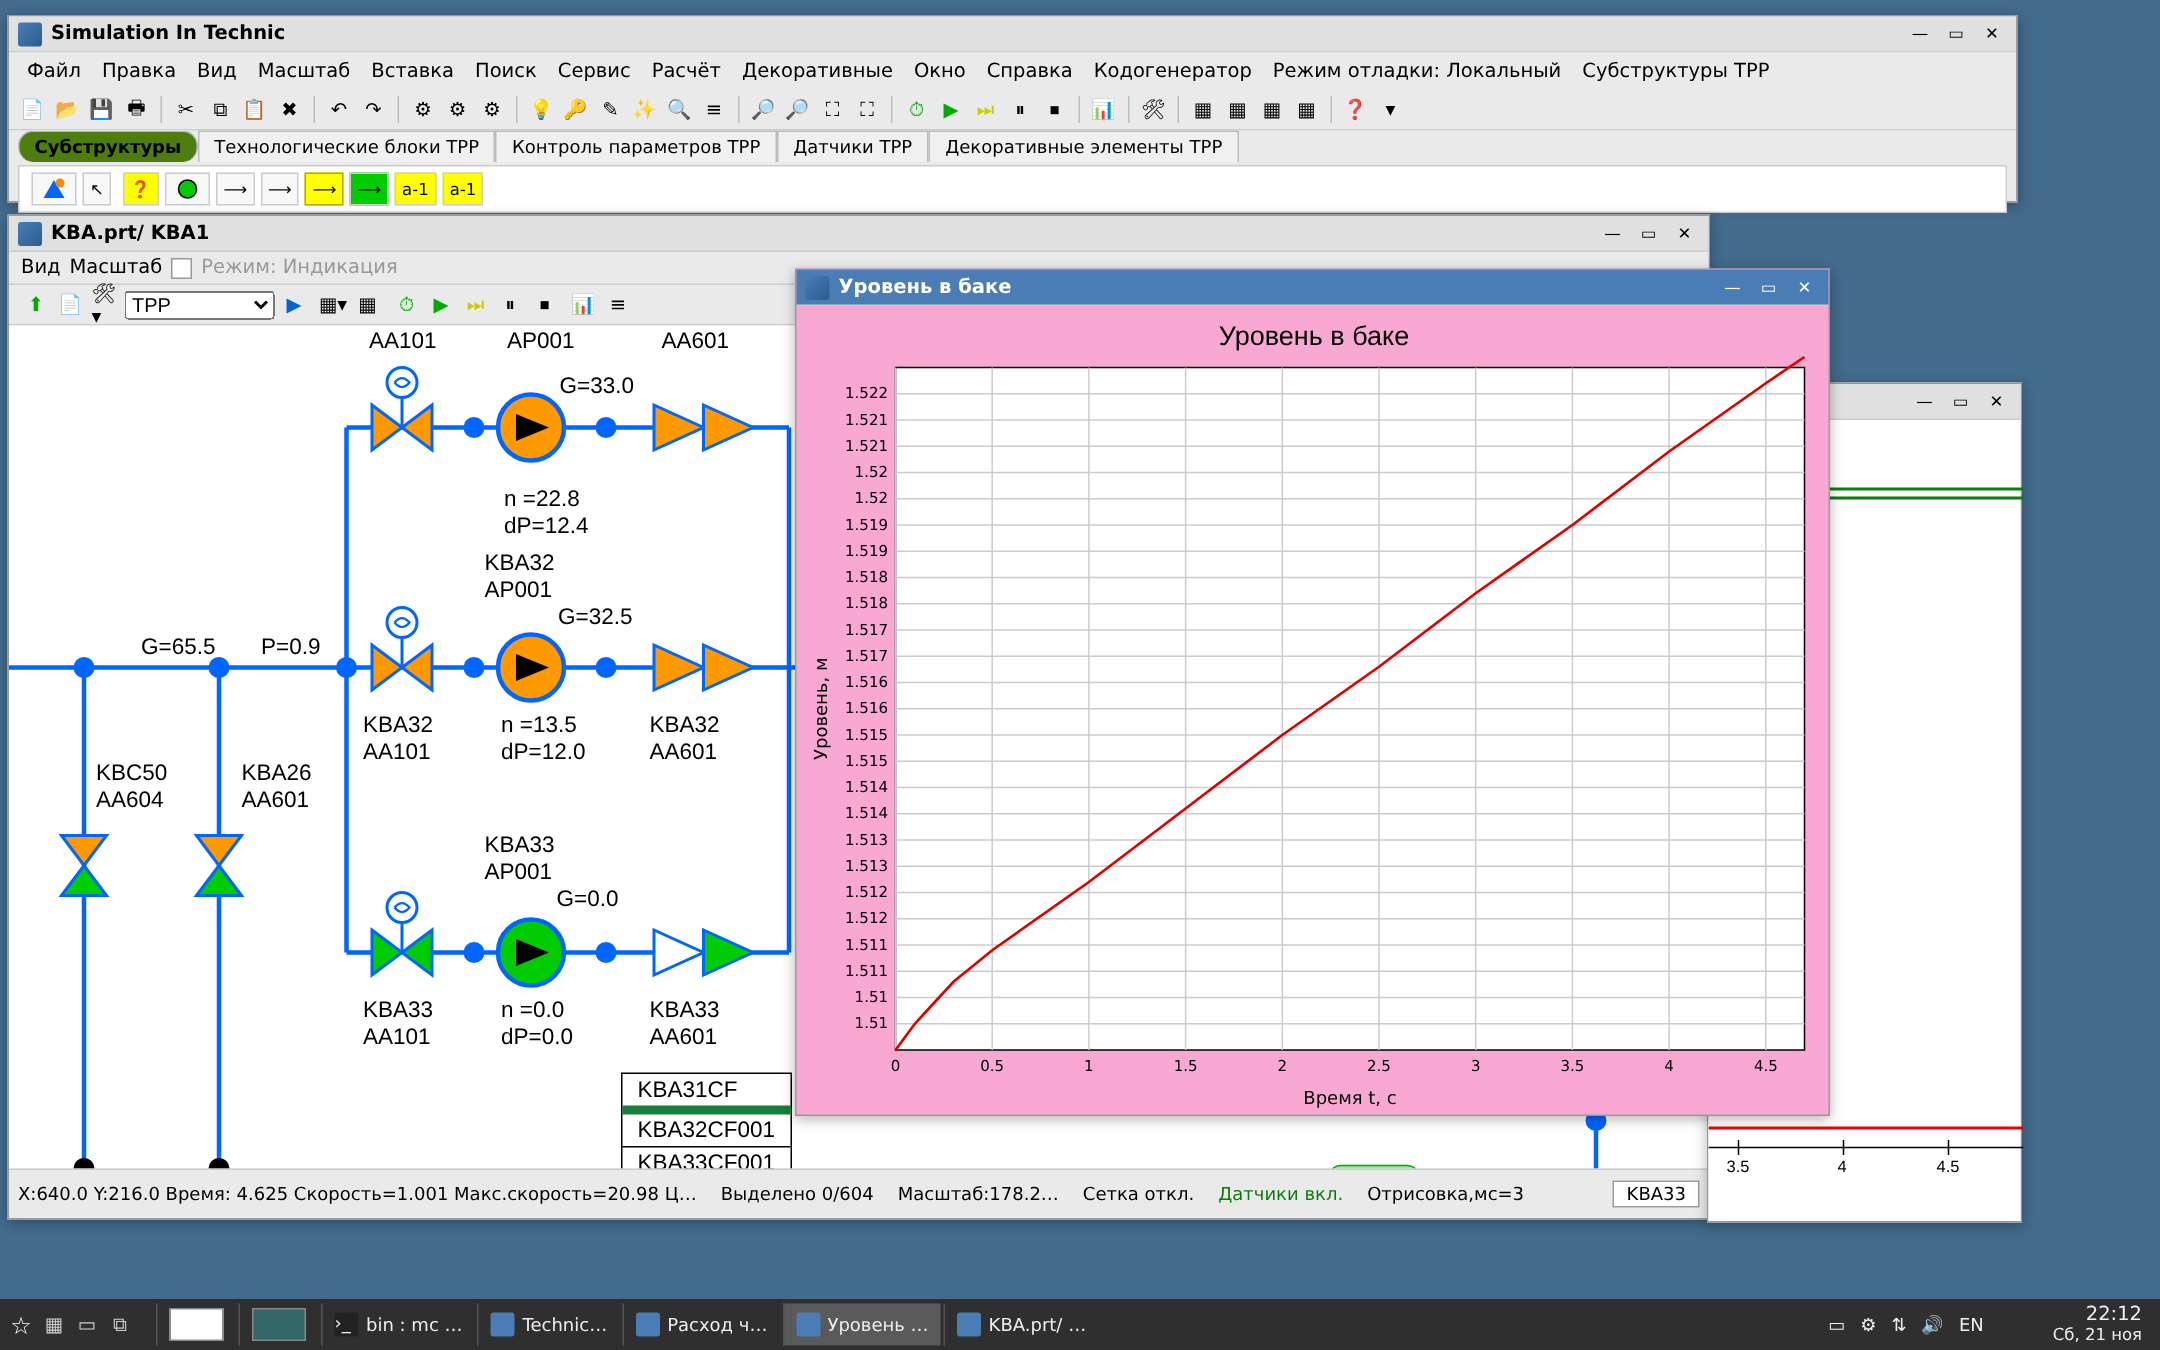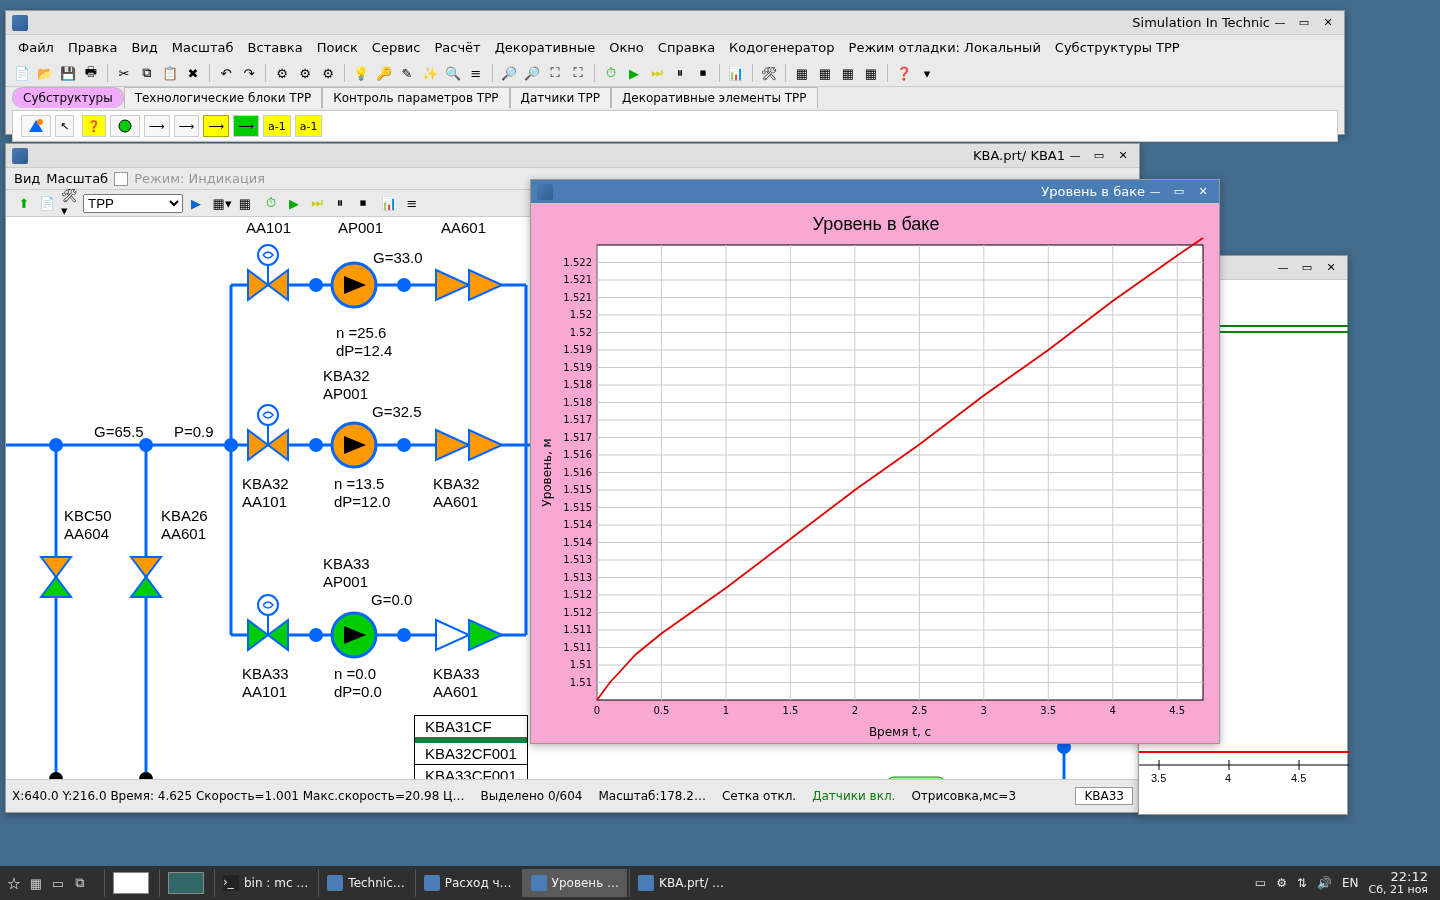--- a/index.html
+++ b/index.html
@@ -3,34 +3,34 @@
 <meta charset="utf-8">
 <style>
 * { box-sizing: border-box; margin: 0; padding: 0; }
 body { font-family: "DejaVu Sans", Arial, sans-serif; font-size: 12px; background: #436b8c; width: 1440px; height: 900px; overflow: hidden; position: relative; }
 
 
 .window { position: absolute; background: #eaeaea; border: 1px solid #999; box-shadow: 0 2px 8px rgba(0,0,0,0.3); }
 .main-window { left: 5px; top: 10px; width: 1340px; height: 125px; }
 .titlebar { background: #e0e0e0; height: 24px; display: flex; align-items: center; padding: 0 6px; border-bottom: 1px solid #ccc; }
 .titlebar .app-icon { width: 16px; height: 16px; background: linear-gradient(135deg,#4a7db5,#2a5d8f); border-radius: 2px; margin-right: 6px; }
-.titlebar .title { font-weight: normal; flex: 1; font-size: 13px; text-align: right; }
+.titlebar .title { font-weight: bold; flex: 1; font-size: 13px; }
 .win-controls { display: flex; gap: 4px; }
 .win-btn { width: 20px; height: 16px; display: inline-flex; align-items: center; justify-content: center; font-size: 11px; cursor: pointer; }
 
 .menubar { display: flex; gap: 2px; padding: 3px 6px; background: #eaeaea; font-size: 13px; }
 .menubar span { padding: 2px 6px; cursor: pointer; }
 
 .toolbar { display: flex; gap: 3px; padding: 3px 6px; align-items: center; background: #eaeaea; border-bottom: 1px solid #ccc; }
 .toolbar .sep { width: 1px; height: 18px; background: #bbb; margin: 0 3px; }
 .tbtn { width: 20px; height: 20px; display: inline-flex; align-items: center; justify-content: center; border: 1px solid transparent; font-size: 13px; cursor: pointer; }
 
 .tabbar { display: flex; padding: 0 6px; background: #eaeaea; font-size: 12px; }
 .tab { padding: 3px 10px; border: 1px solid #bbb; border-bottom: none; background: #f0f0f0; cursor: pointer; }
-.tab.active { background: #f0abfc; font-weight: normal; border-radius: 10px; }
+.tab.active { background: #4d7c0f; font-weight: bold; border-radius: 10px; }
 
 .sub-toolbar { display: flex; gap: 4px; padding: 4px 8px; align-items: center; background: #fff; border: 1px solid #ccc; margin: 2px 6px; }
 .sub-toolbar .sbtn { height: 22px; padding: 0 4px; display: inline-flex; align-items: center; font-size: 11px; border: 1px solid #ccc; background: #f8f8f8; cursor: pointer; }
 
 
 .kba-window { left: 5px; top: 143px; width: 1135px; height: 670px; }
 .kba-toolbar { display: flex; align-items: center; gap: 6px; padding: 3px 8px; background: #eaeaea; border-bottom: 1px solid #ccc; font-size: 13px; }
 .kba-toolbar2 { display: flex; align-items: center; gap: 3px; padding: 3px 8px; background: #eaeaea; border-bottom: 1px solid #ccc; }
 
 .diagram-area { position: relative; background: #fff; height: 590px; overflow: hidden; }
@@ -48,21 +48,21 @@
 
 
 .right-window { left: 1138px; top: 255px; width: 210px; height: 560px; background: #fff; z-index: 2; }
 
 
 .taskbar { position: absolute; left: 0; bottom: 0; width: 1440px; height: 34px; background: #2f2f2f; display: flex; align-items: center; padding: 0 4px; gap: 2px; color: #eee; font-size: 12px; }
 .task-item { display: flex; align-items: center; gap: 5px; padding: 4px 8px; height: 28px; cursor: pointer; border-left: 1px solid #555; }
 .task-item.active { background: #5a5a5a; }
 .task-item .ticon { width: 16px; height: 16px; background: #4a7db5; border-radius: 2px; }
 .taskbar .tray { margin-left: auto; display: flex; align-items: center; gap: 10px; padding-right: 8px; }
-.clock { text-align: right; line-height: 1.1; font-size: 11px; }
+.clock { text-align: right; line-height: 1.1; font-size: 11px; margin-left: 36px; }
 
 .checkbox { width: 14px; height: 14px; border: 1px solid #999; background: #fff; display: inline-block; }
 </style>
 </head>
 <body>
 
 <div class="window main-window">
   <div class="titlebar">
     <span class="app-icon"></span>
     <span class="title">Simulation In Technic</span>
@@ -290,21 +290,21 @@
 
     <span class="diag-label" style="left:58px;top:290px">KBC50</span>
     <span class="diag-label" style="left:58px;top:308px">AA604</span>
     <span class="diag-label" style="left:155px;top:290px">KBA26</span>
     <span class="diag-label" style="left:155px;top:308px">AA601</span>
 
     <span class="diag-label" style="left:240px;top:2px">AA101</span>
     <span class="diag-label" style="left:332px;top:2px">AP001</span>
     <span class="diag-label" style="left:435px;top:2px">AA601</span>
     <span class="diag-label" style="left:367px;top:32px">G=33.0</span>
-    <span class="diag-label" style="left:330px;top:107px">n =25.6</span>
+    <span class="diag-label" style="left:330px;top:107px">n =22.8</span>
     <span class="diag-label" style="left:330px;top:125px">dP=12.4</span>
 
     <span class="diag-label" style="left:317px;top:150px">KBA32</span>
     <span class="diag-label" style="left:317px;top:168px">AP001</span>
     <span class="diag-label" style="left:366px;top:186px">G=32.5</span>
     <span class="diag-label" style="left:236px;top:258px">KBA32</span>
     <span class="diag-label" style="left:236px;top:276px">AA101</span>
     <span class="diag-label" style="left:328px;top:258px">n =13.5</span>
     <span class="diag-label" style="left:328px;top:276px">dP=12.0</span>
     <span class="diag-label" style="left:427px;top:258px">KBA32</span>

